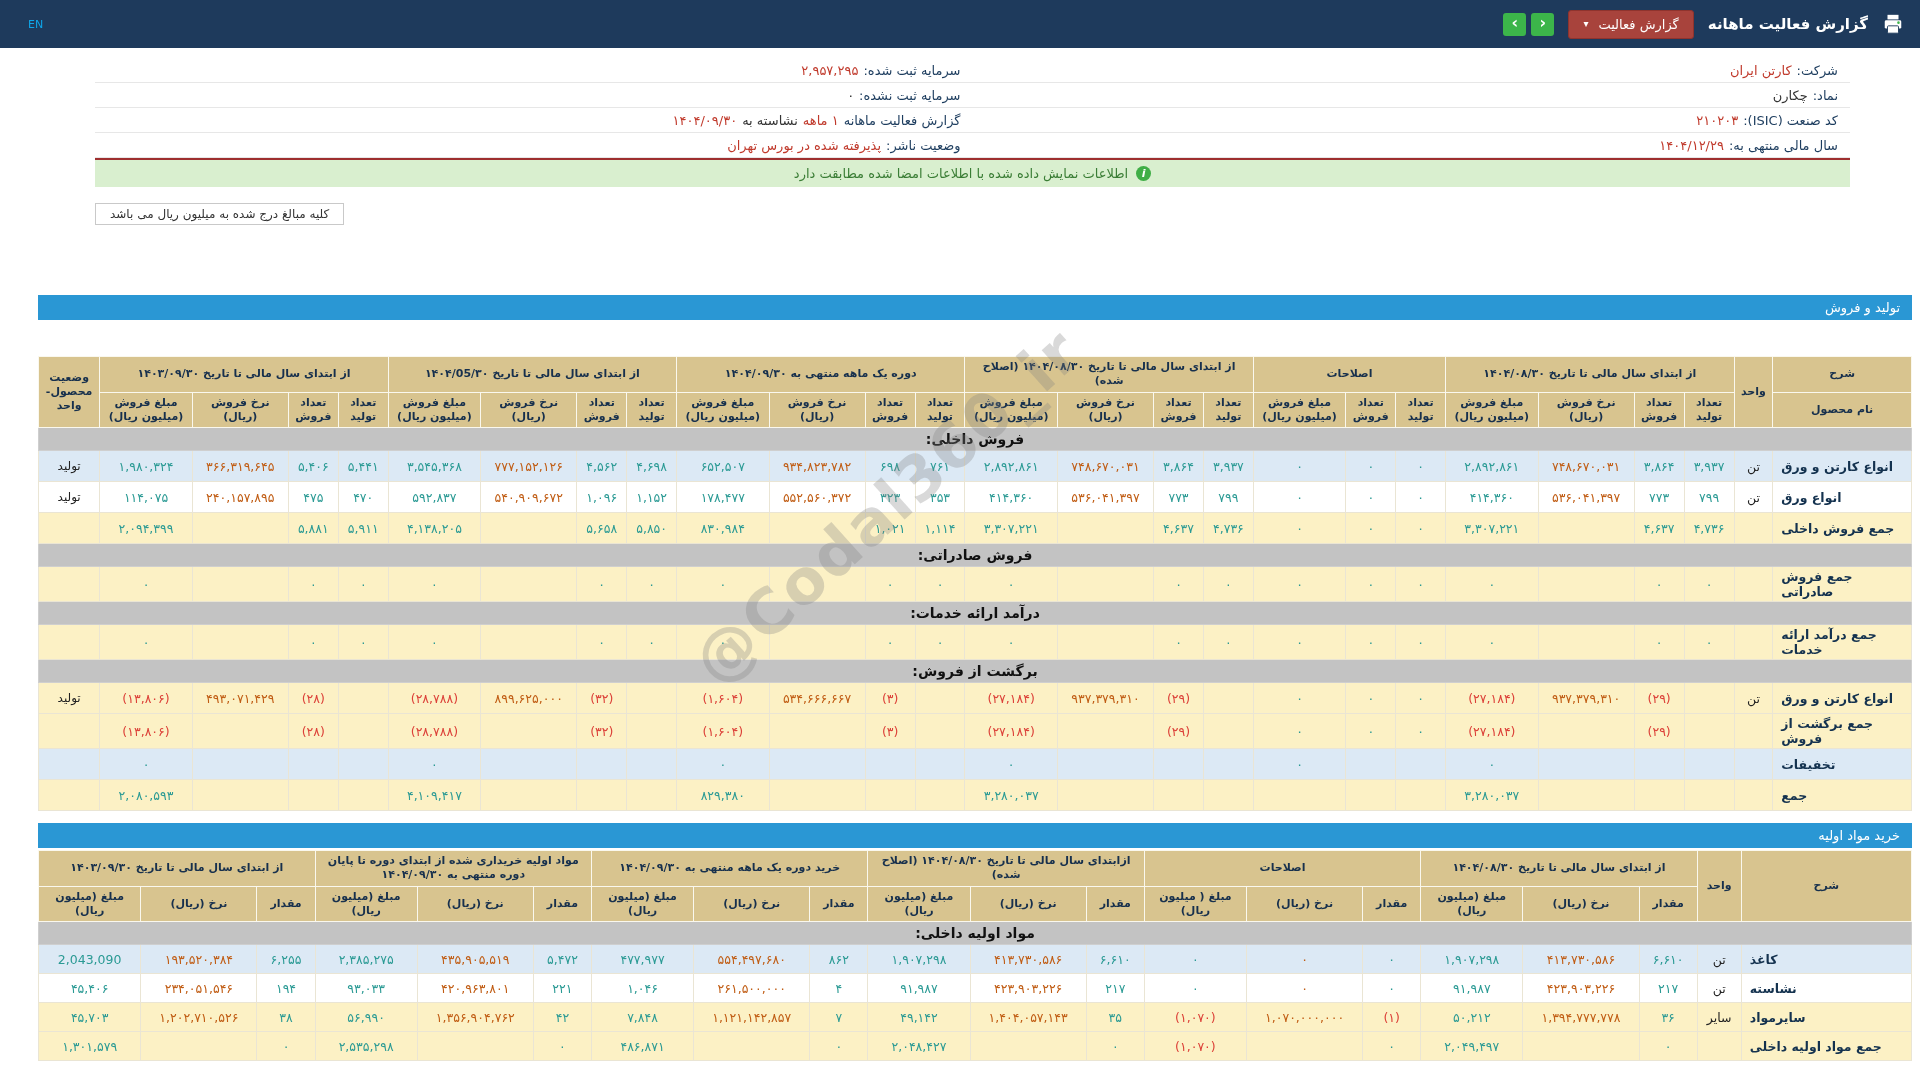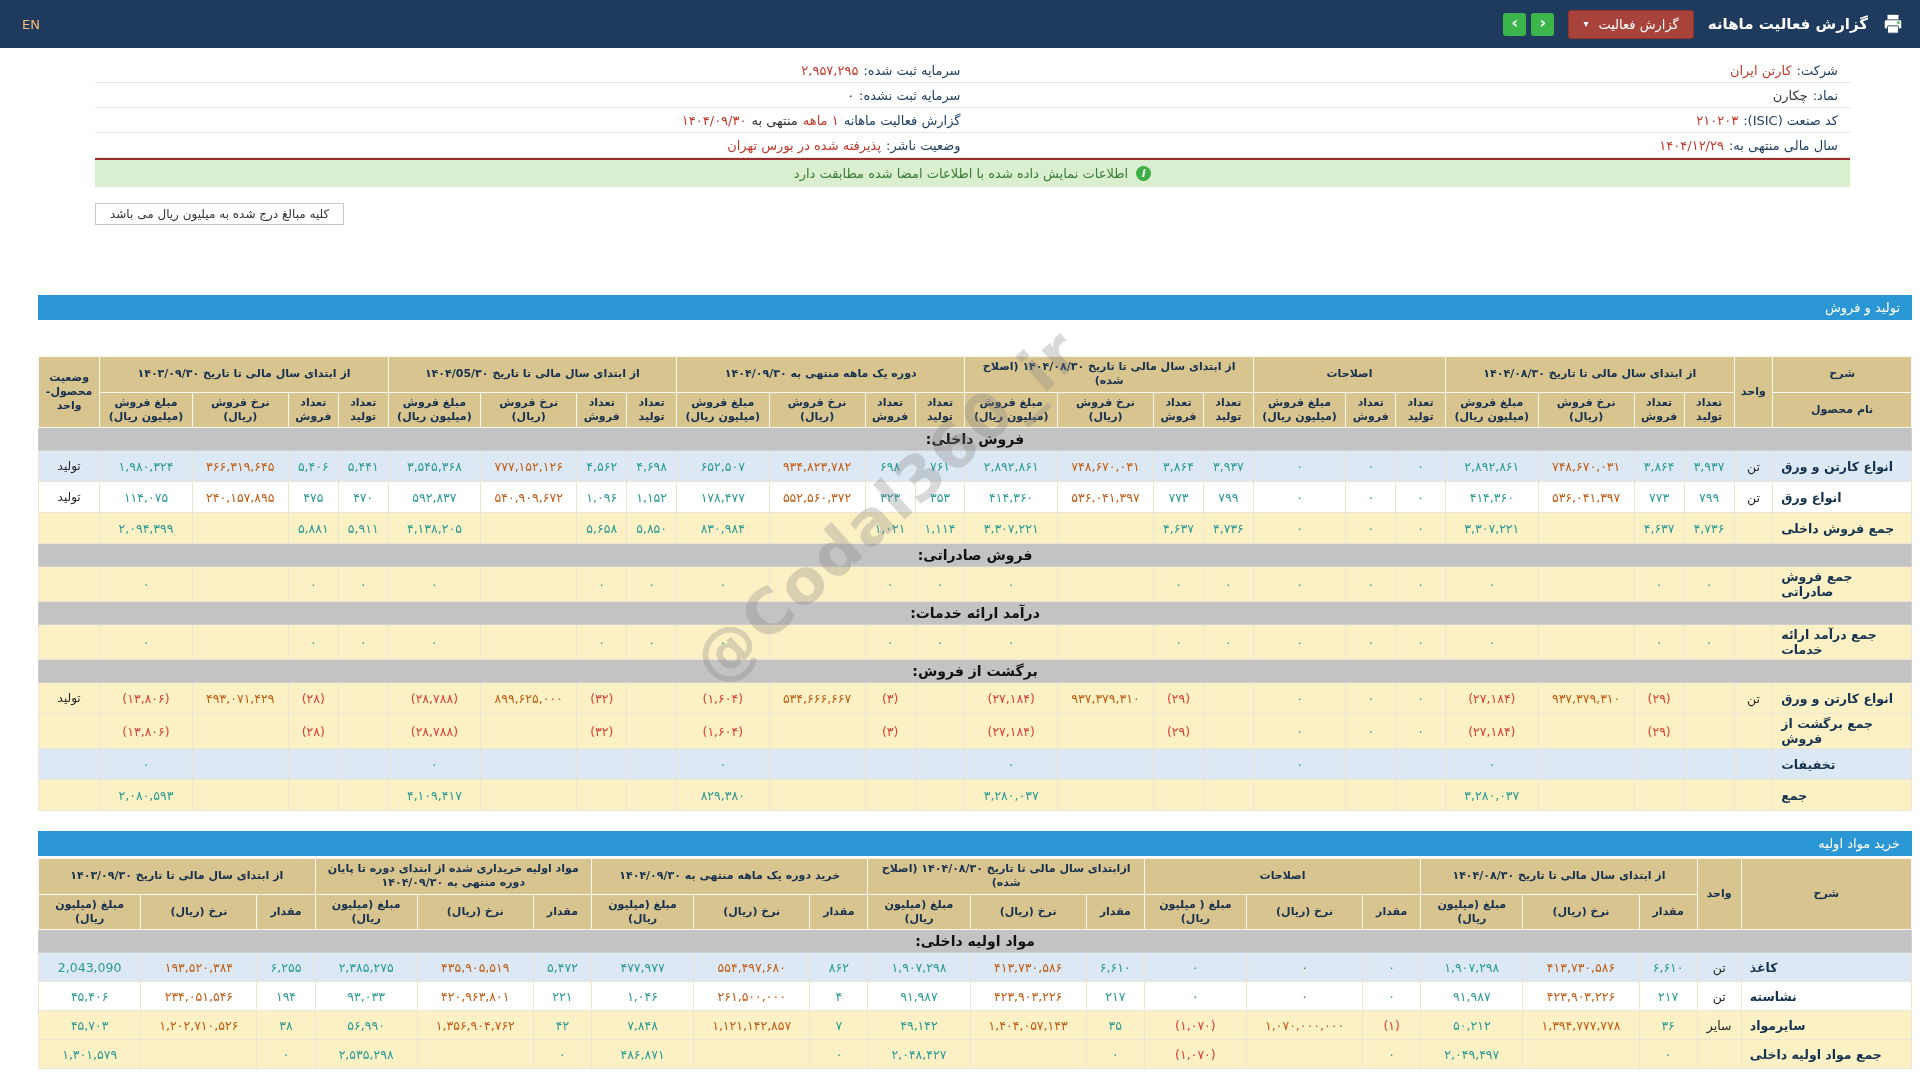--- a/index.html
+++ b/index.html
@@ -14,21 +14,21 @@
   .print-btn{display:inline-flex;align-items:center;cursor:pointer}
   .nav-title{font-size:15px;font-weight:bold;color:#fff}
   .report-dd{background:#a8433c;color:#fff;border:1px solid #8f332d;border-radius:3px;
     font-size:13px;padding:6px 14px;display:flex;align-items:center;gap:10px;
     cursor:pointer;font-family:inherit}
   .caret{font-size:10px;line-height:1}
   .nav-arrows{display:inline-flex;gap:5px}
   .nav-arrows button{width:23px;height:23px;background:#3cb54a;border:none;border-radius:3px;
     color:#fff;font-size:16px;font-weight:bold;line-height:1;cursor:pointer;
     display:flex;align-items:center;justify-content:center;padding:0 0 3px 0;font-family:inherit}
-  .lang{margin-left:6px;margin-right:auto;color:#fdba74;font-size:13px;text-decoration:none;cursor:pointer}
+  .lang{margin-left:12px;margin-right:auto;color:#0ea5e9;font-size:11px;text-decoration:none;cursor:pointer}
 
   
   .info-box{margin:10px 70px 0 95px;display:flex;border-bottom:2px solid #9e2f2f}
   .info-col{flex:1;display:flex;flex-direction:column}
   .info-row{height:25px;display:flex;align-items:center;gap:5px;
     border-bottom:1px solid #e7e7e7;font-size: 13px;padding:0 12px}
   .info-row .lbl{font-weight:normal;color:#1c3c5e}
   .red-text{color:#c0392b}
   .dark-text{color:#333}
 
@@ -39,21 +39,21 @@
     font-size:11px;font-weight:bold;font-style:italic;display:inline-flex;
     align-items:center;justify-content:center;flex:0 0 auto}
 
   
   .amounts-note{width:fit-content;margin:16px auto 0 95px;border:1px solid #c9c9c9;
     background:#fff;padding:3px 14px;font-size:12px;color:#333}
 
   
   .tables-area{margin:70px 8px 0 38px}
   .section-bar{background:#2a97d4;color:#fff;font-size:13px;font-weight:normal;padding:5px 12px}
-  .section-bar.second{margin-top:20px}
+  .section-bar.second{margin-top:12px}
   .table-note{background:#fff;border:1px solid #dcdcdc;padding:4px 12px;font-size:12.5px;
     font-weight:bold;color:#1a1a1a}
 
   table.data-table{width:100%;border-collapse:collapse;table-layout:fixed;margin-top:36px}
   table[data-table="1"]{margin-top:2px}
 
   .data-table th{background:#d8c48f;color:#17304d;border:1px solid #faf8ee;
     font-size:11px;font-weight:bold;padding:3px 3px;vertical-align:middle;line-height:1.3;
     overflow:hidden}
   .data-table td{border:1px solid #eae5d4;height:31px;padding:2px 3px;font-size:12.5px;
@@ -128,21 +128,21 @@
         <span class="lbl">سرمایه ثبت شده:</span>
         <span class="val red-text">۲,۹۵۷,۲۹۵</span>
       </div>
       <div class="info-row">
         <span class="lbl">سرمایه ثبت نشده:</span>
         <span class="val dark-text">۰</span>
       </div>
       <div class="info-row">
         <span class="lbl">گزارش فعالیت ماهانه</span>
         <span class="val red-text">۱ ماهه</span>
-        <span class="val dark-text">منتهی به</span>
+        <span class="val dark-text">نشاسته به</span>
         <span class="val red-text">۱۴۰۴/۰۹/۳۰</span>
       </div>
       <div class="info-row">
         <span class="lbl">وضعیت ناشر:</span>
         <span class="val red-text">پذیرفته شده در بورس تهران</span>
       </div>
     </div>
 </div>
 
 <div class="notice-bar">

